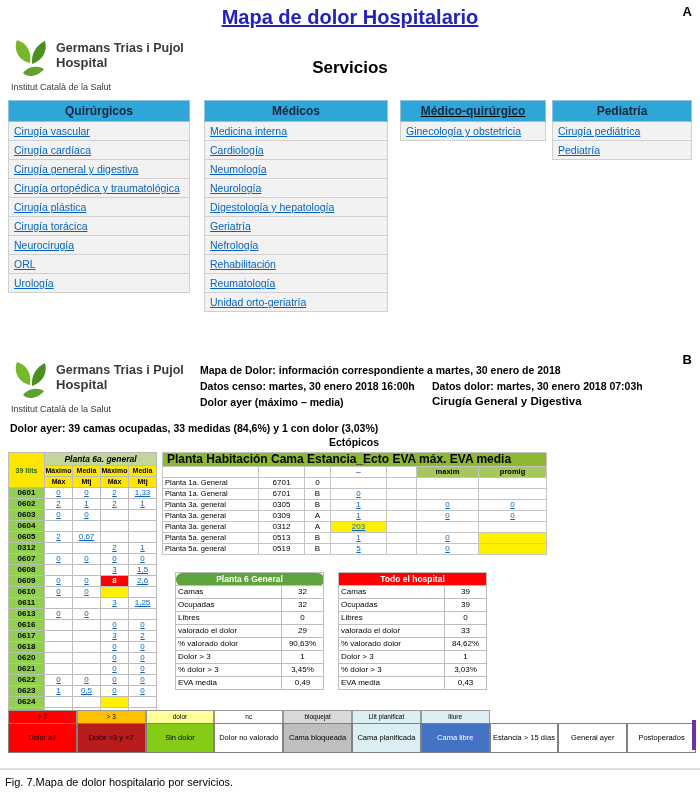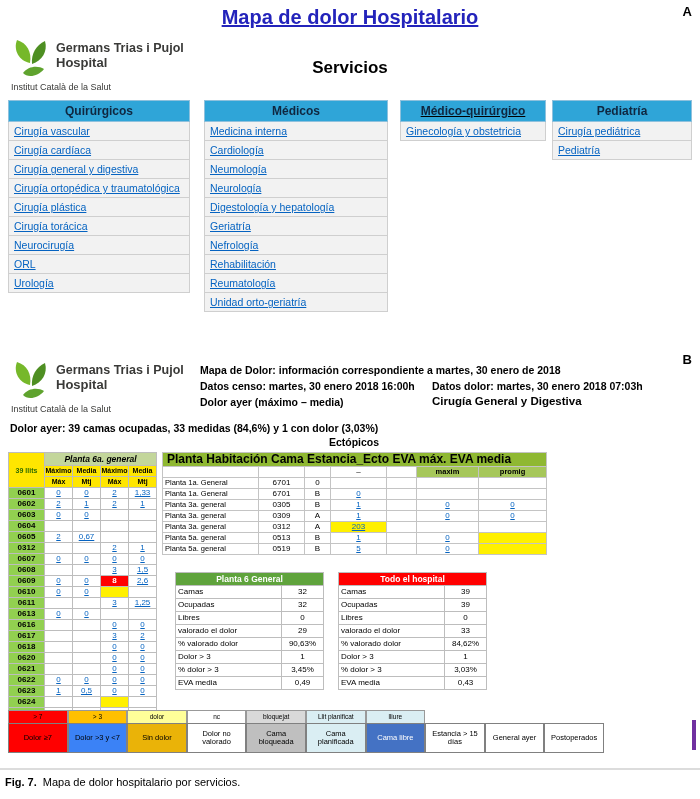--- a/index.html
+++ b/index.html
@@ -51,30 +51,30 @@
   #ectoTable td.bar{background:var(--ecto-green,#8FB832);font-weight:bold;font-size:12px;text-align:left;padding-left:4px;height:13px;line-height:13px;}
   #ectoTable td.ghead{background:#A6C75A;font-weight:bold;font-size:7.5px;}
   #ectoTable td.pl{text-align:left;padding-left:2px;font-size:7.5px;white-space:nowrap;}
   .sumtbl{position:absolute;top:572px;width:148px;background:#fff;}
   #sum1{left:175px;} #sum2{left:338px;}
   .sumtbl td{border:1px solid #bdbdbd;font-size:8px;height:12px;line-height:12px;padding:0 2px;overflow:hidden;}
   .sumtbl td.hdr{font-weight:bold;text-align:center;color:#fff;font-size:8.5px;}
   .sumtbl td.lab{text-align:left;}
   .sumtbl td.val{text-align:center;}
   
-  #legend{position:absolute;left:8px;top:710px;width:596px;display:flex;align-items:flex-end;}
+  #legend{position:absolute;left:8px;top:710px;width:688px;display:flex;align-items:flex-end;}
   .lg-item{flex:1;display:flex;flex-direction:column;min-width:0;}
   .lg-top{height:12px;line-height:12px;font-size:6.5px;text-align:center;overflow:hidden;border:1px solid #999;border-bottom:none;white-space:nowrap;}
   .lg-top.none{border:none;background:transparent;}
   .lg-main{height:28px;font-size:7.5px;text-align:center;display:flex;align-items:center;justify-content:center;
            border:1px solid #808080;padding:0 1px;line-height:8px;}
   #legendCap{position:absolute;left:692px;top:720px;width:4px;height:30px;}
   #divider{position:absolute;left:0;top:768px;width:700px;height:2px;background:#dcdcdc;}
   .caption{position:absolute;left:5px;top:776px;font-size:11px;}
-  .caption .cap-label{font-weight:bold;margin-right:6px;}
+  .caption .cap-label{font-weight:normal;}
 </style>
 </head>
 <body>
 
 <div id="canvas">
 
   <div class="marker" style="top:4px;">A</div>
   <div id="pageTitle">Mapa de dolor Hospitalario</div>
 
   <div class="logo" style="top:36px;left:10px;">
@@ -432,21 +432,21 @@
       </tbody>
   </table>
 
   <table class="sumtbl" id="sum1">
     <colgroup>
         <col style="width:106px">
         <col style="width:42px">
       </colgroup>
     <tbody id="sum1Body">
         <tr>
-          <td class="hdr" colspan="2" style="background: rgb(95, 163, 60);">Planta 6 General</td>
+          <td class="hdr" colspan="2" style="background: rgb(95, 163, 60); border-radius: 6px;">Planta 6 General</td>
         </tr>
         <tr>
           <td class="lab">Camas</td>
           <td class="val">32</td>
         </tr>
         <tr>
           <td class="lab">Ocupadas</td>
           <td class="val">32</td>
         </tr>
         <tr>
@@ -519,25 +519,25 @@
       </tbody>
   </table>
 
   <div id="legend">
       <div class="lg-item">
         <div class="lg-top" style="background: rgb(255, 0, 0);">&gt; 7</div>
         <div class="lg-main" style="background: rgb(255, 0, 0);">Dolor ≥7</div>
       </div>
       <div class="lg-item">
         <div class="lg-top" style="background: rgb(255, 192, 0);">&gt; 3</div>
-        <div class="lg-main" style="background: #3b82f6;">Dolor &gt;3 y &lt;7</div>
+        <div class="lg-main" style="background: #b91c1c;">Dolor &gt;3 y &lt;7</div>
       </div>
       <div class="lg-item">
         <div class="lg-top" style="background: rgb(255, 255, 153);">dolor</div>
-        <div class="lg-main" style="background: #eab308;">Sin dolor</div>
+        <div class="lg-main" style="background: #84cc16;">Sin dolor</div>
       </div>
       <div class="lg-item">
         <div class="lg-top" style="background: rgb(255, 255, 255);">nc</div>
         <div class="lg-main" style="background: rgb(255, 255, 255);">Dolor no valorado</div>
       </div>
       <div class="lg-item">
         <div class="lg-top" style="background: rgb(217, 217, 217);">bloquejat</div>
         <div class="lg-main" style="background: rgb(191, 191, 191);">Cama bloqueada</div>
       </div>
       <div class="lg-item">

